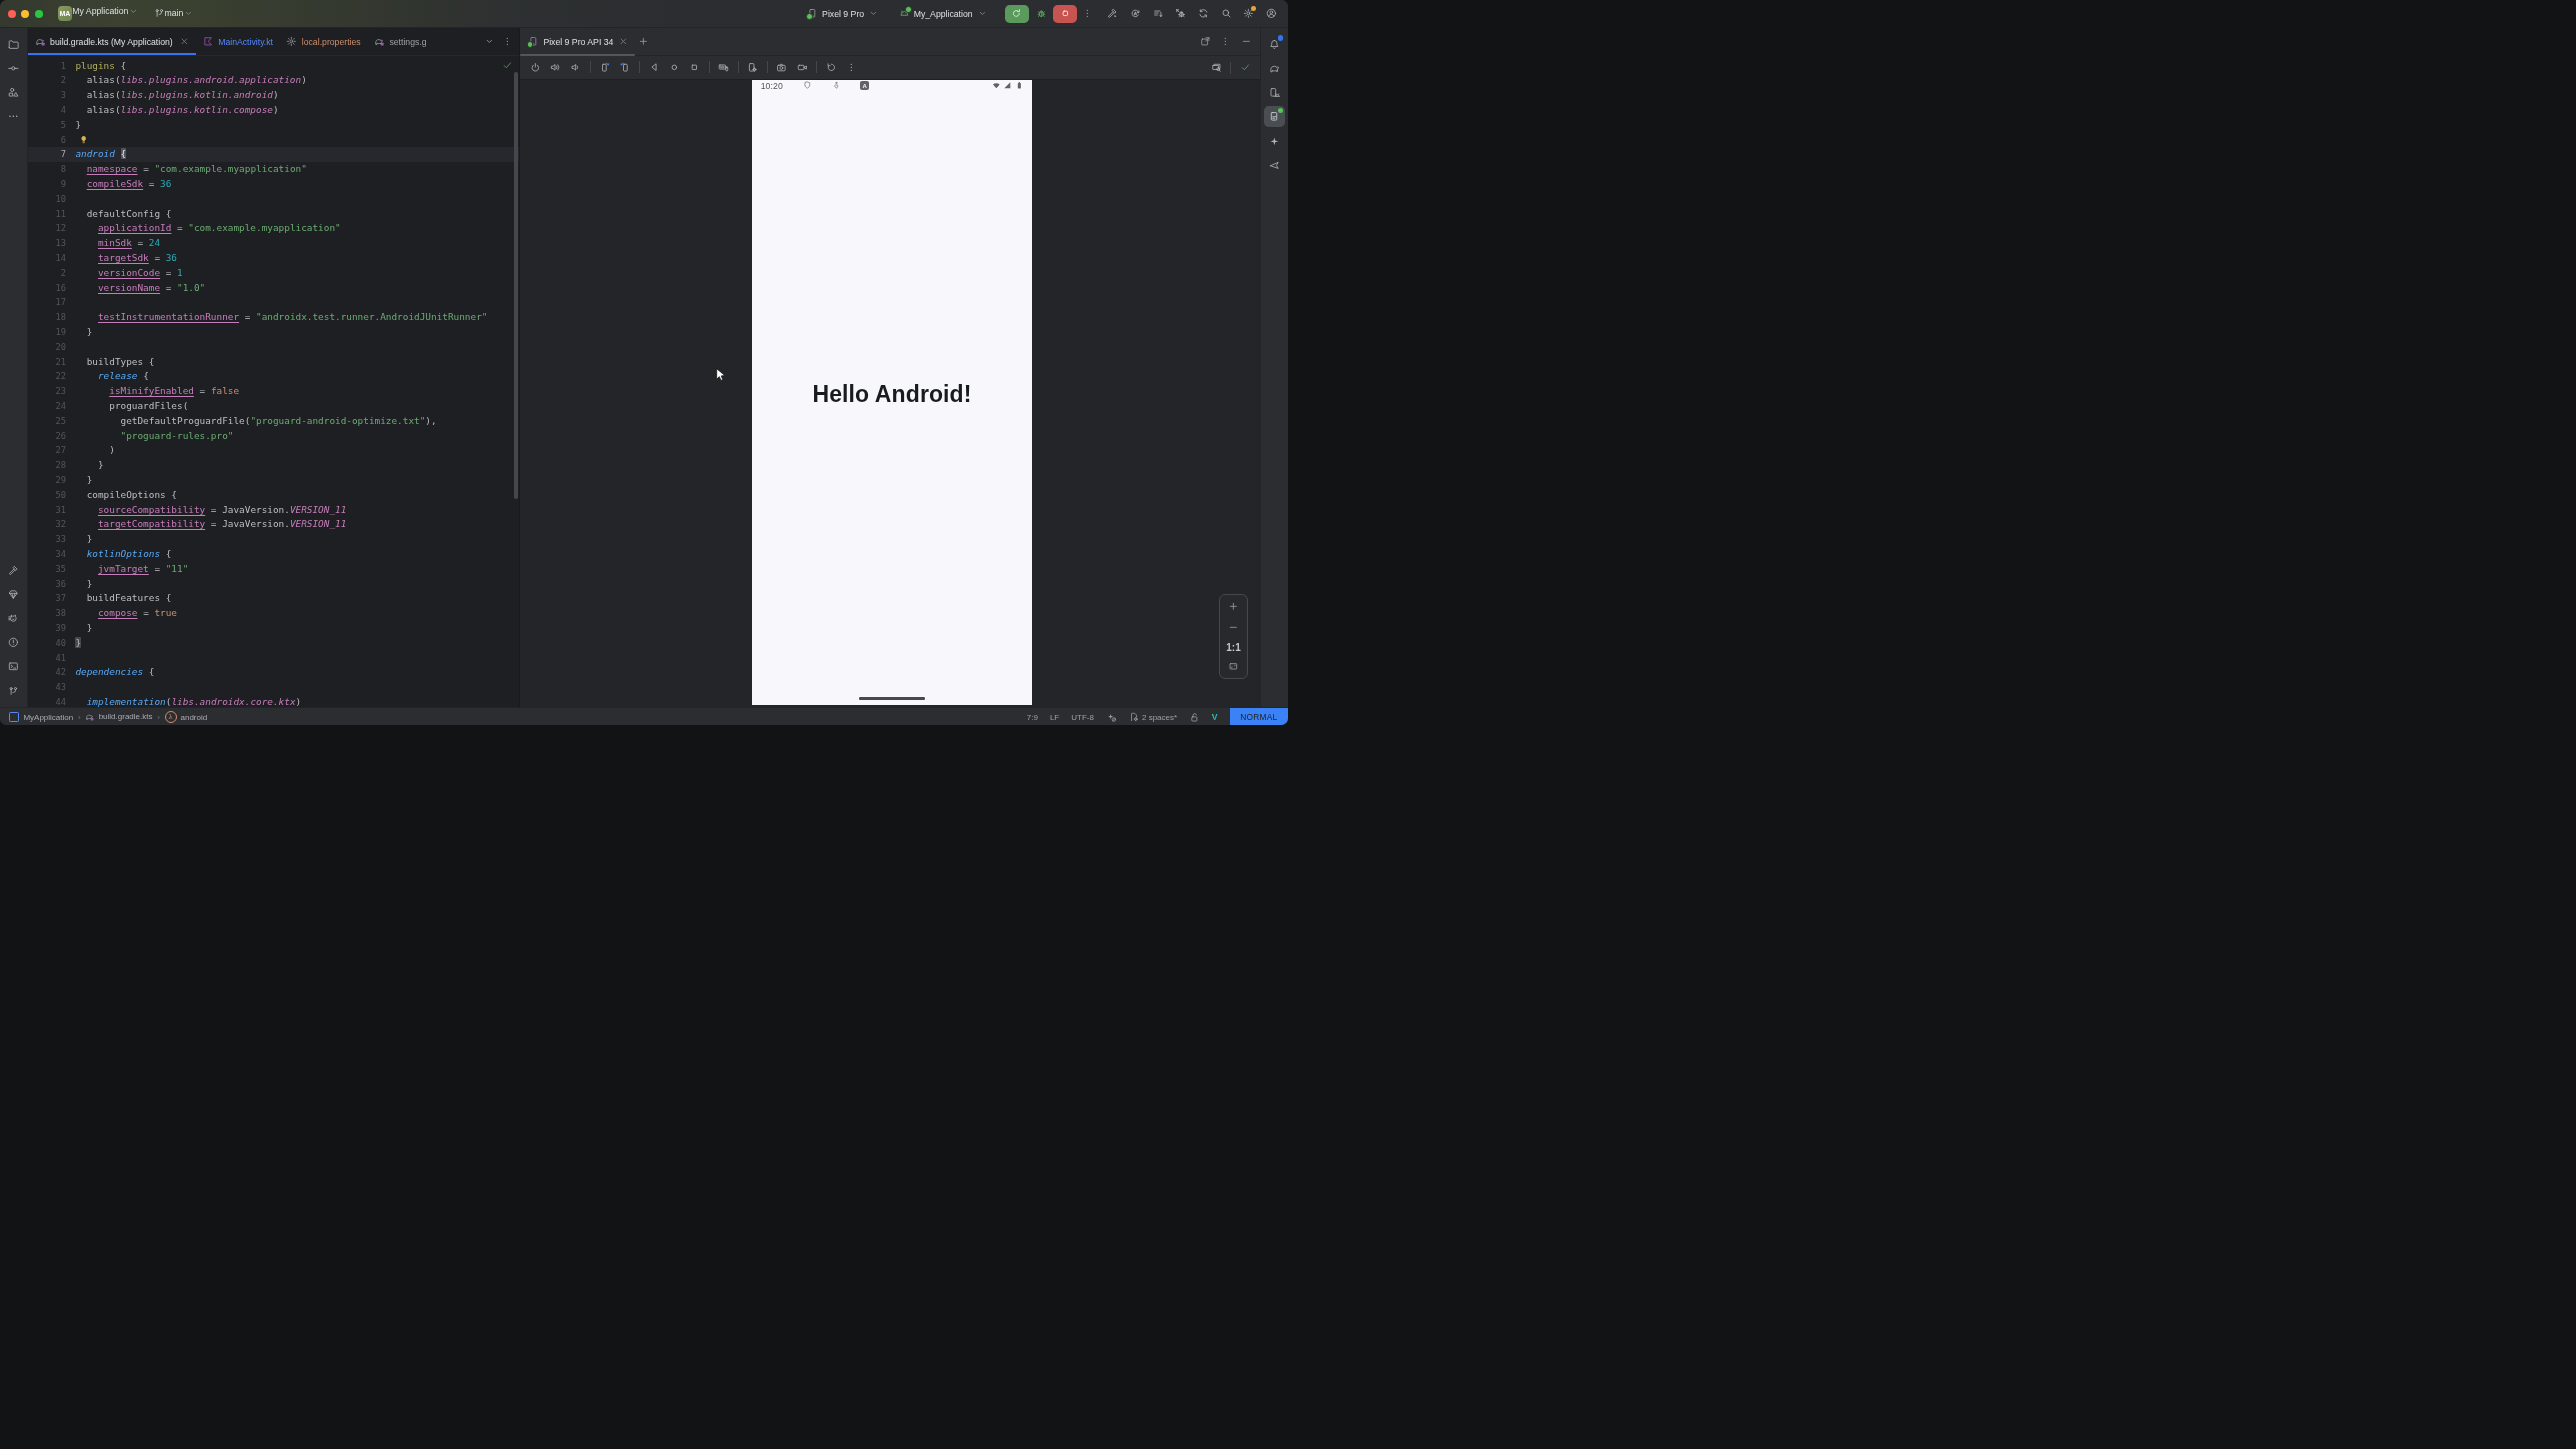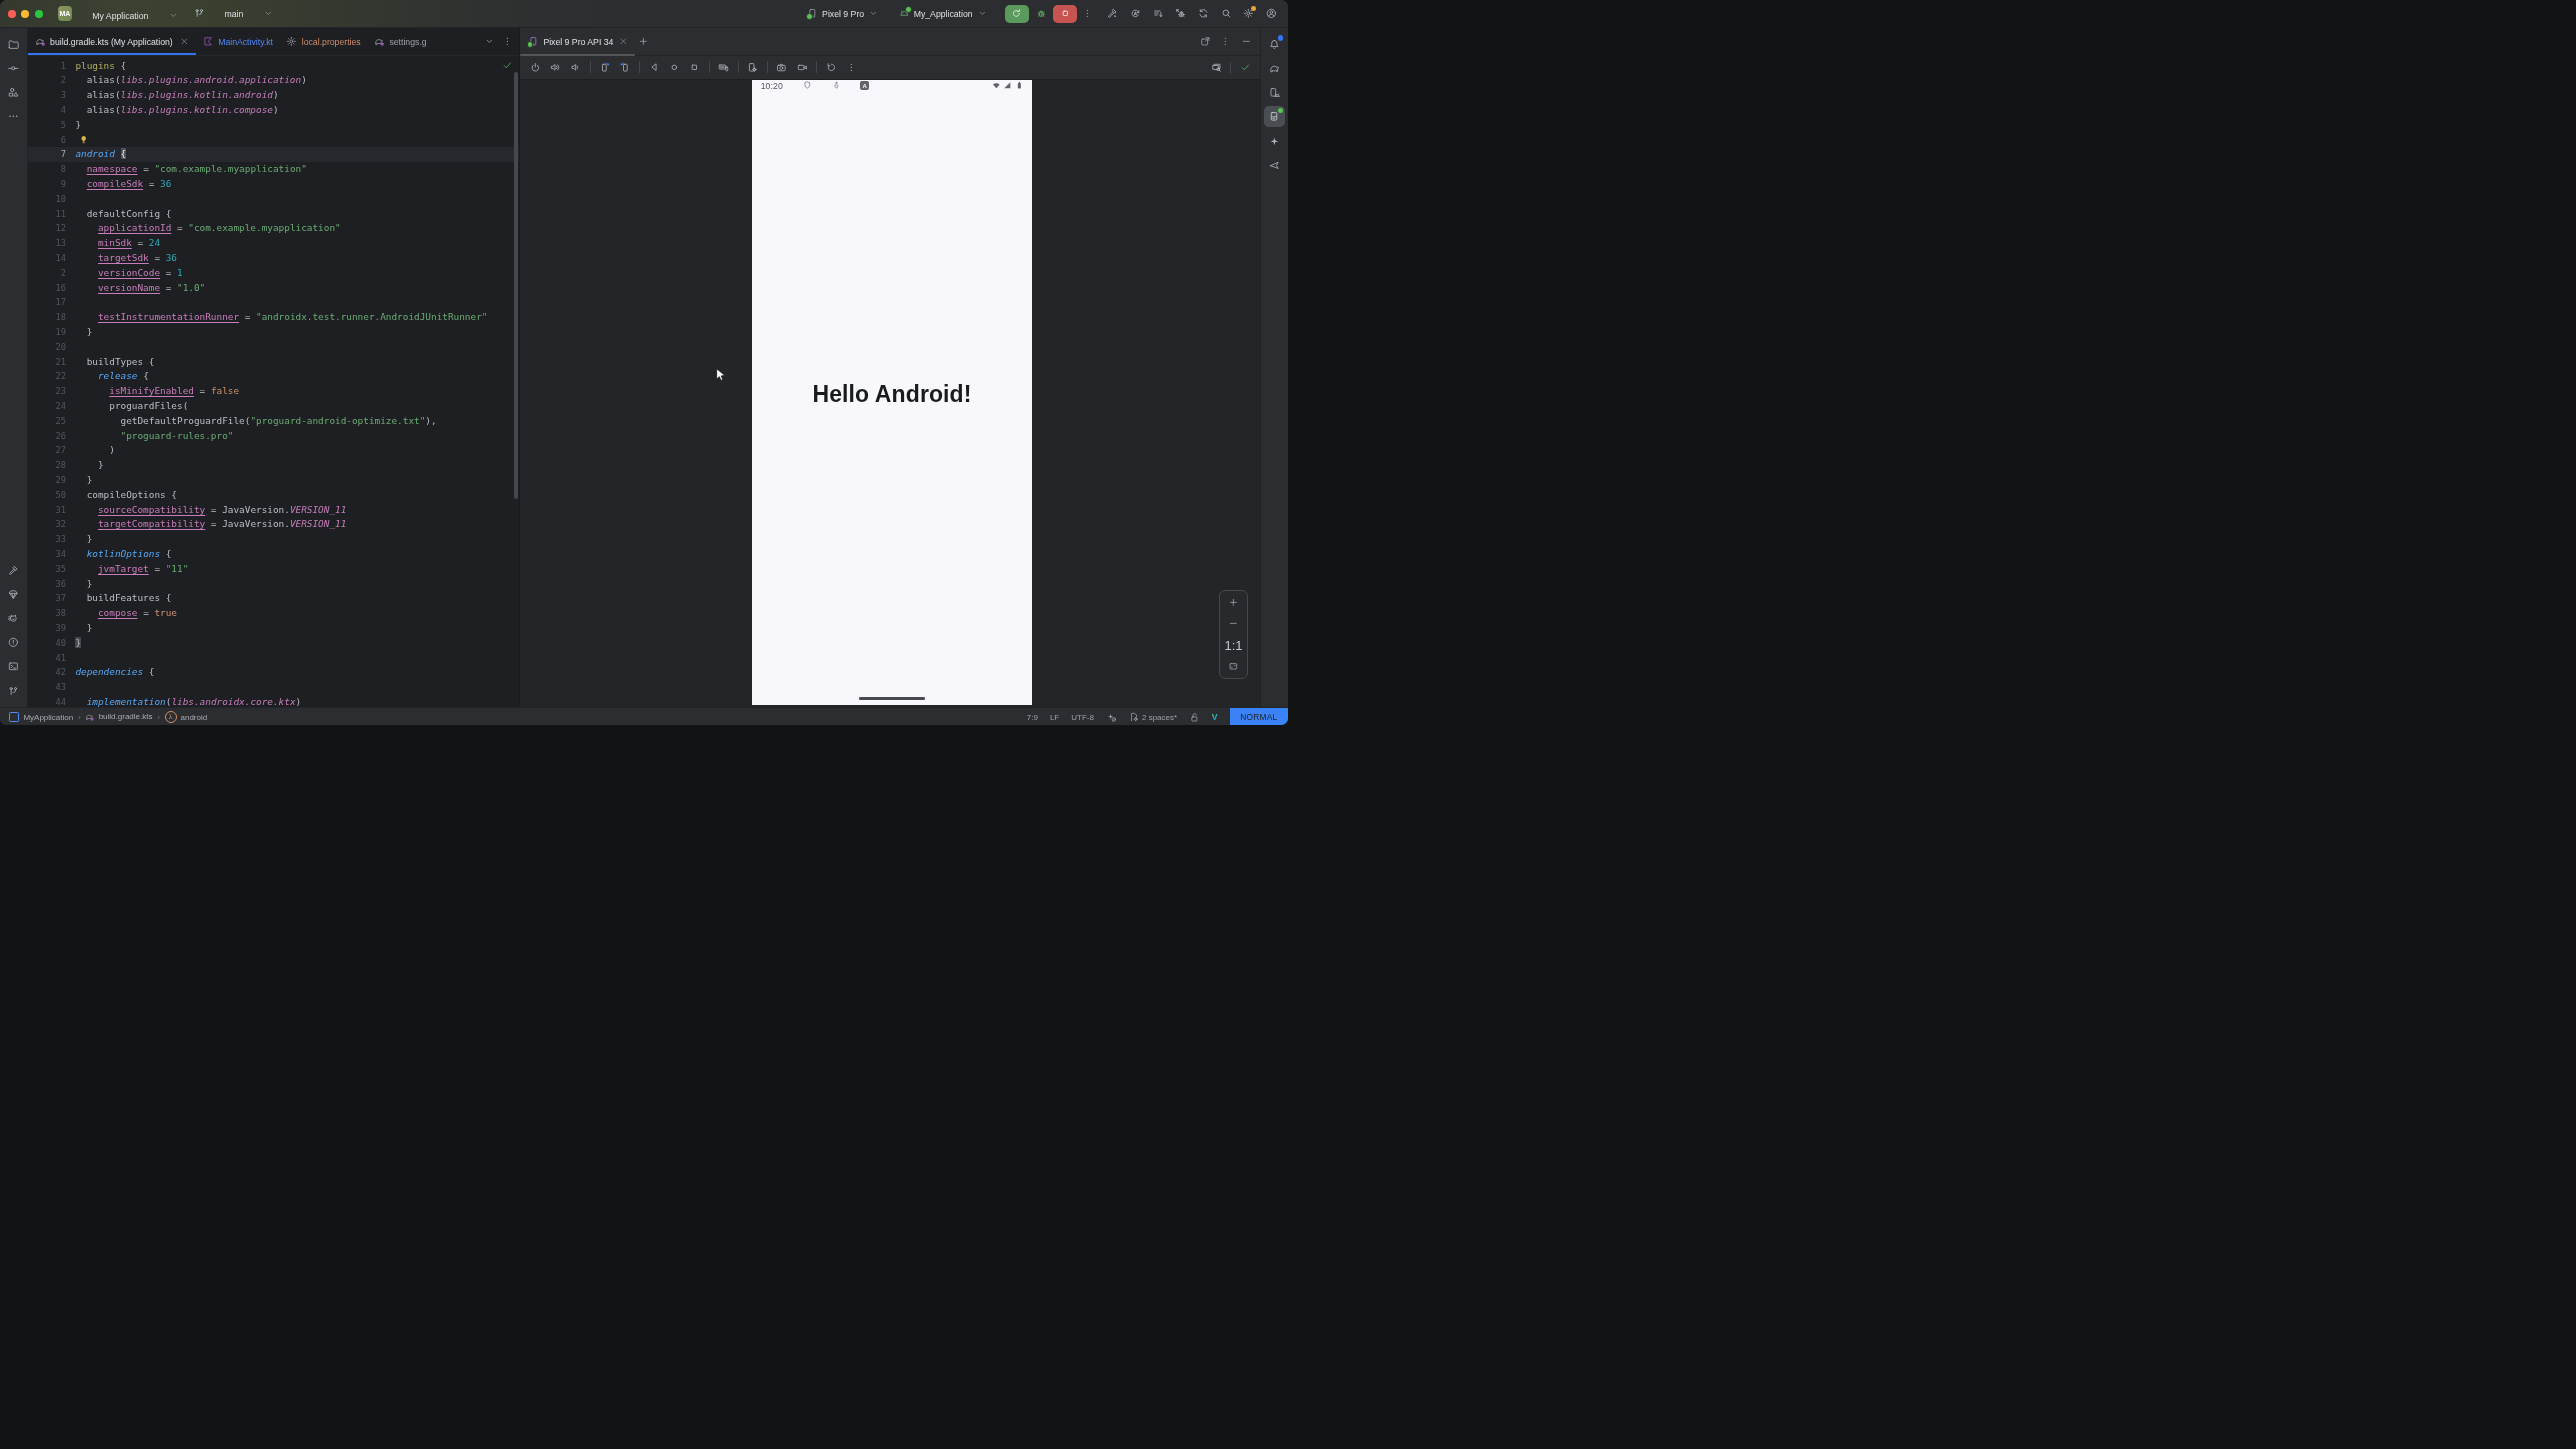--- a/index.html
+++ b/index.html
@@ -6,21 +6,21 @@
   body{width:1288px;height:725px;font-family:"Liberation Sans",sans-serif;-webkit-font-smoothing:antialiased;}
   .window{position:relative;width:1288px;height:725px;border-radius:6.7px;overflow:hidden;background:#2b2d30;color:#dfe1e5;}
   svg{display:block}
   .ico{display:inline-flex;align-items:center;justify-content:center;color:#9da0a8;position:relative;flex:none}
   .ico svg{width:10.7px;height:10.7px}
   
   .titlebar{height:27px;display:flex;align-items:center;background:linear-gradient(90deg,#34382e 0%,#3b4232 9%,#39402f 16%,#2e3130 38%,#2b2d30 52%,#2b2d30 100%);border-bottom:0.7px solid #222427;padding:0 6.7px 0 0;}
   .traffic{display:flex;gap:5.4px;padding:0 9.4px 0 8px;}
   .tl{width:8px;height:8px;border-radius:50%;}
   .tl.r{background:#ff5f57}.tl.y{background:#febc2e}.tl.g{background:#28c840}
-  .tb-group{display:flex;align-items:flex-end;gap:20px;padding:2.7px 5.4px;border-radius:4px;cursor:default}
+  .tb-group{display:flex;align-items:flex-start;gap:0;padding:2.7px 5.4px;border-radius:4px;cursor:default}
   .ma-badge{width:14.8px;height:14.8px;border-radius:4px;background:linear-gradient(135deg,#8a9a60,#6f8352);color:#fff;font-size:7px;font-weight:bold;display:flex;align-items:center;justify-content:center;}
   .tb-label{font-size:8.7px;color:#dfe1e5}
   .chev{color:#8a8d93}
   .tb-spacer{flex:1}
   .run-chip{display:flex;align-items:center;gap:4px;margin-right:9.4px}
   .greendot{position:absolute;width:4.7px;height:4.7px;border-radius:50%;background:#57c255;border:1px solid #2f3328;}
   .btn-run{width:24px;height:18px;border-radius:4.7px;background:#5a9a5c;display:flex;align-items:center;justify-content:center;color:#e9f2e9;margin:0 2.7px}
   .btn-stop{width:24px;height:18px;border-radius:4.7px;background:#c75450;display:flex;align-items:center;justify-content:center;color:#fff;margin:0 2.7px}
   .tb-icons{display:flex;align-items:center;gap:2.7px;margin-left:6.7px}
   .tb-icons .ico{width:20px;height:20px;border-radius:4px;color:#b2b5bc}
@@ -74,21 +74,21 @@
   .screen{position:absolute;left:232px;top:0;width:280px;height:625px;background:#f7f7fc;color:#5f6368;}
   .dstatus{height:17.4px;display:flex;align-items:flex-start;padding:1.3px 8.7px 0 8.7px;gap:20px}
   .dclock{font-size:8.7px;color:#53565b;letter-spacing:0.1px}
   .dstatus .ico svg{width:8.7px;height:8.7px}
   .dstatus .right{margin-left:auto;display:flex;align-items:center;gap:2.7px}
   .a-badge{width:8.7px;height:8.7px;border-radius:2px;background:#5f6368;color:#f7f7fc;font-size:6px;font-weight:bold;display:flex;align-items:center;justify-content:center}
   .hello{position:absolute;left:0;right:0;top:301px;text-align:center;font-size:23px;font-weight:bold;color:#191c1e;letter-spacing:0.1px}
   .gesturebar{position:absolute;left:50%;transform:translateX(-50%);bottom:5.4px;width:66px;height:2.7px;border-radius:1.3px;background:#46494d}
   .zoomctl{position:absolute;right:12px;bottom:28px;width:27px;border:0.7px solid #46484c;border-radius:6px;display:flex;flex-direction:column;align-items:center;padding:4px 0;gap:6.7px;background:rgba(43,45,48,.6)}
   .zoomctl .ico{width:14.8px;height:14.8px;color:#9da0a8}
-  .zoomlabel{font-size:13px;color:#c4c7cc;font-weight:normal}
+  .zoomlabel{font-size:10px;color:#c4c7cc;font-weight:bold}
   
   .statusbar{height:18px;background:#2b2d30;border-top:0.7px solid #222427;display:flex;align-items:center;font-size:8px;color:#9da0a8;padding-left:9.4px}
   .crumbs{display:flex;align-items:center;gap:4.7px}
   .crumb{display:flex;align-items:center;gap:4px;color:#a8abb2}
   .crumb .ico svg{width:9.4px;height:9.4px}
   .crumb-sep{color:#6f737a}
   .sb-right{margin-left:auto;display:flex;align-items:center;gap:12px;height:100%}
   .sb-item{display:flex;align-items:center;gap:3.4px;color:#9da0a8}
   .sb-item .ico svg{width:10px;height:10px}
   .vim-v{font-weight:800;font-size:8.7px;background:linear-gradient(135deg,#3ddc84 20%,#2196f3 80%);-webkit-background-clip:text;background-clip:text;color:transparent}

